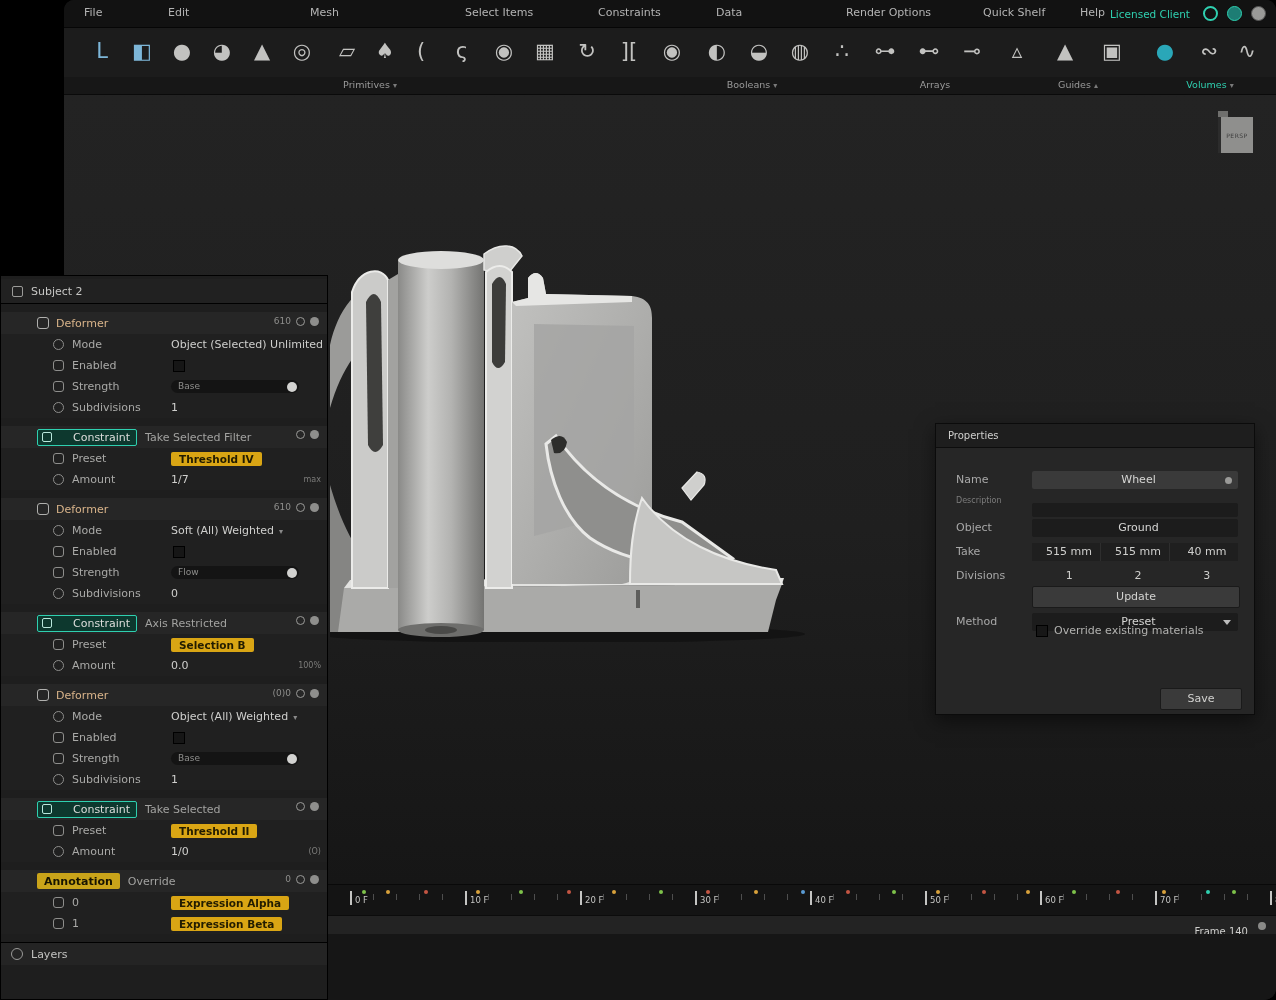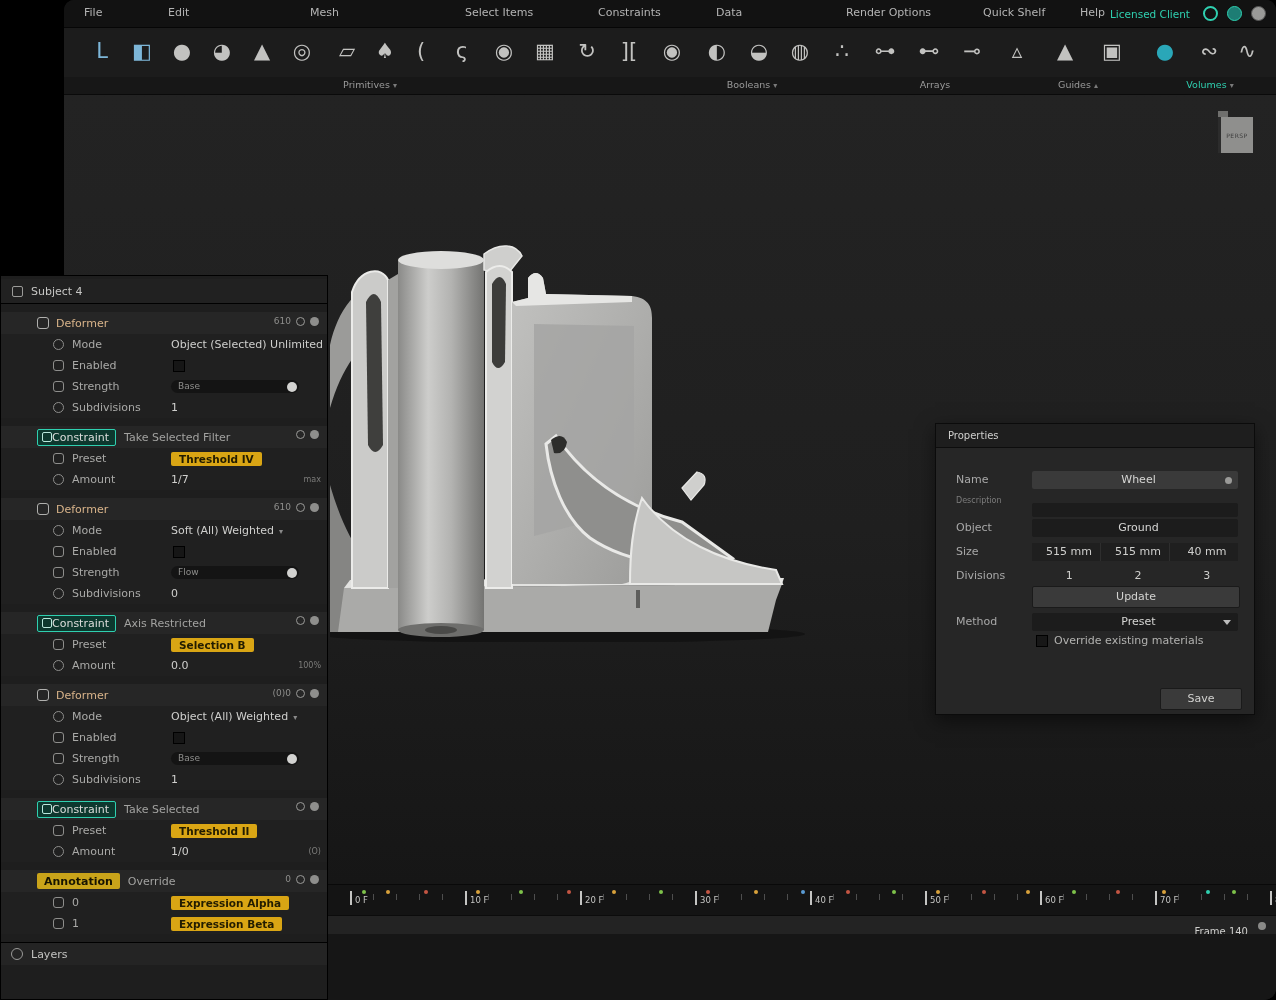--- a/index.html
+++ b/index.html
@@ -84,21 +84,21 @@
   .lp-row{height:21px;display:flex;align-items:center;padding-left:52px;color:#a9a9a7;position:relative;background:#202020;}
   .lp-rico{width:11px;height:11px;border:1.3px solid #8e8e8c;border-radius:3px;margin-right:8px;box-sizing:border-box;flex:none;}
   .lp-rico.round{border-radius:50%;}
   .lp-val{position:absolute;left:170px;color:#cfcfcd;white-space:nowrap;}
   .lp-val .dd{font-size:8px;color:#8a8a8a;margin-left:5px;}
   .lp-check{position:absolute;left:172px;width:10px;height:10px;background:#161616;border:1px solid #000;}
   .lp-slider{position:absolute;left:170px;width:128px;height:13px;background:#141414;border-radius:7px;}
   .lp-slider .sl-txt{position:absolute;left:7px;top:1px;font-size:9px;color:#8e8e8c;}
   .lp-slider .sl-knob{position:absolute;right:2px;top:1.5px;width:10px;height:10px;border-radius:50%;background:#d2d2d0;}
   .lp-corner{position:absolute;right:6px;font-size:8px;color:#7c7c7a;}
-  .sel-box{display:flex;align-items:center;gap:0;border:1.5px solid #2fd0b0;background:#0d382e;border-radius:2px;
+  .sel-box{display:flex;align-items:center;gap:21px;border:1.5px solid #2fd0b0;background:#0d382e;border-radius:2px;
            padding:1px 6px 1px 4px;color:#dddddb;margin-right:8px;}
   .sel-box .sb-ico{width:10px;height:10px;border:1.3px solid #b9e8dc;border-radius:2px;box-sizing:border-box;}
   .ann-box{display:flex;align-items:center;gap:5px;background:#caa41a;border-radius:2px;padding:1.5px 7px;
            color:#171400;font-weight:bold;margin-right:8px;}
   .lp-hinfo{color:#a2a2a0;}
   .yellow-field{position:absolute;left:170px;background:#d9a514;color:#221c00;font-weight:bold;
                 padding:1px 8px;border-radius:2px;font-size:10.5px;white-space:nowrap;}
   .lp-footer{height:22px;display:flex;align-items:center;background:#242424;border-top:1px solid #000;
              margin-top:8px;color:#c2c2c0;}
 </style>
@@ -231,21 +231,21 @@
           <span class="dlg-label small">Description</span>
           <span class="dlg-field dark" style="top:10px;height:14px;"></span>
         </div>
         <div class="dlg-row" style="top:94px;">
           <span class="dlg-label">Object</span>
           <span class="dlg-field dark">
             <span>Ground</span>
           </span>
         </div>
         <div class="dlg-row" style="top:118px;">
-          <span class="dlg-label">Size</span>
+          <span class="dlg-label">Take</span>
           <span class="trip">
             <span>515 mm</span>
             <span>515 mm</span>
             <span>40 mm</span>
           </span>
         </div>
         <div class="dlg-row" style="top:142px;">
           <span class="dlg-label">Divisions</span>
           <span class="trip" style="background:transparent;">
             <span style="border:none;">1</span>
@@ -254,21 +254,21 @@
           </span>
         </div>
         <div class="dlg-btn" style="left:96px;top:162px;width:206px;">Update</div>
         <div class="dlg-row" style="top:188px;">
           <span class="dlg-label">Method</span>
           <span class="dlg-field dark">
             <span>Preset</span>
             <span class="dd-arrow"></span>
           </span>
         </div>
-        <div class="dlg-row" style="top:207px;">
+        <div class="dlg-row" style="top:197px;">
           <span class="chk"></span>
           <span class="chk-label">Override existing materials</span>
         </div>
         <div class="dlg-btn" style="right:12px;top:264px;width:80px;">Save</div>
       </div>
     </div>
 
     <div id="ruler">
         <div class="tick-major" style="left: 286px;"></div>
         <div class="tick-label" style="left: 291px;">0 F</div>
@@ -345,21 +345,21 @@
     <div id="statusrow">
       <span id="frame-status">Frame 140</span>
       <span id="status-dot"></span>
     </div>
     <div id="bottomfill"></div>
   </div>
 
   <div id="panel">
     <div class="lp-top sub">
       <span class="lp-boxico"></span>
-      <span>Subject 4</span>
+      <span>Subject 2</span>
     </div>
     <div id="lp-groups">
         <div class="lp-group">
           <div class="lp-rail" style="background: rgb(210, 154, 58);"></div>
           <div class="lp-gutter" style="color: rgb(210, 154, 58);">▾</div>
           <div class="lp-hrow">
             <span class="lp-hico"></span>
             <span class="lp-hname">Deformer</span>
             <span class="lp-hright">
               <span>610</span>

